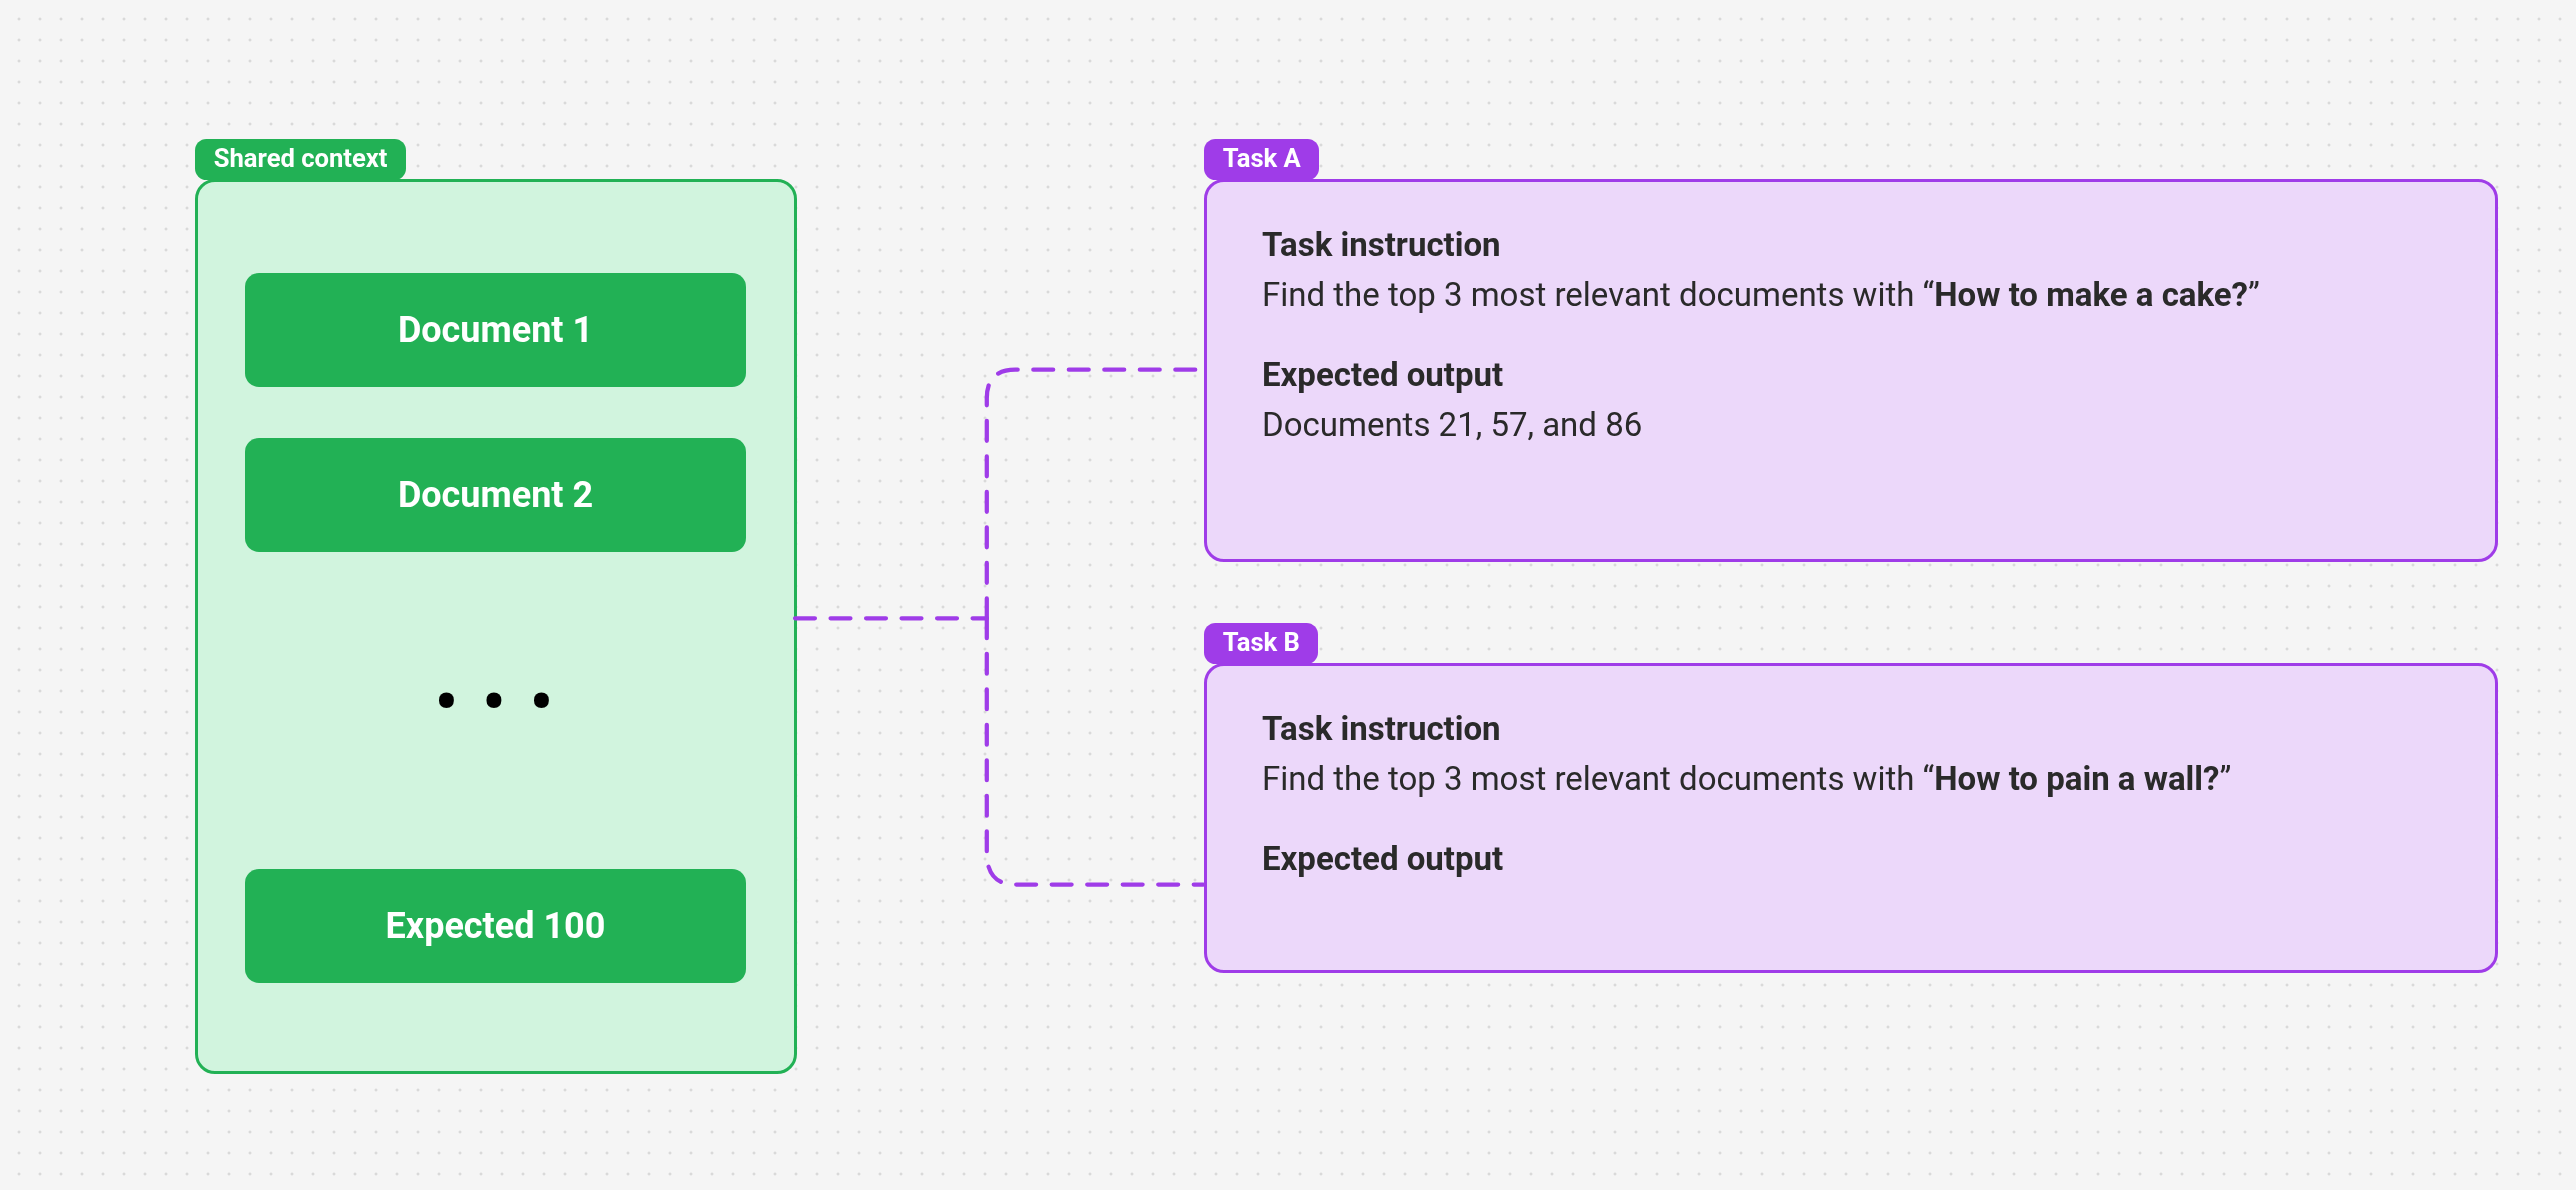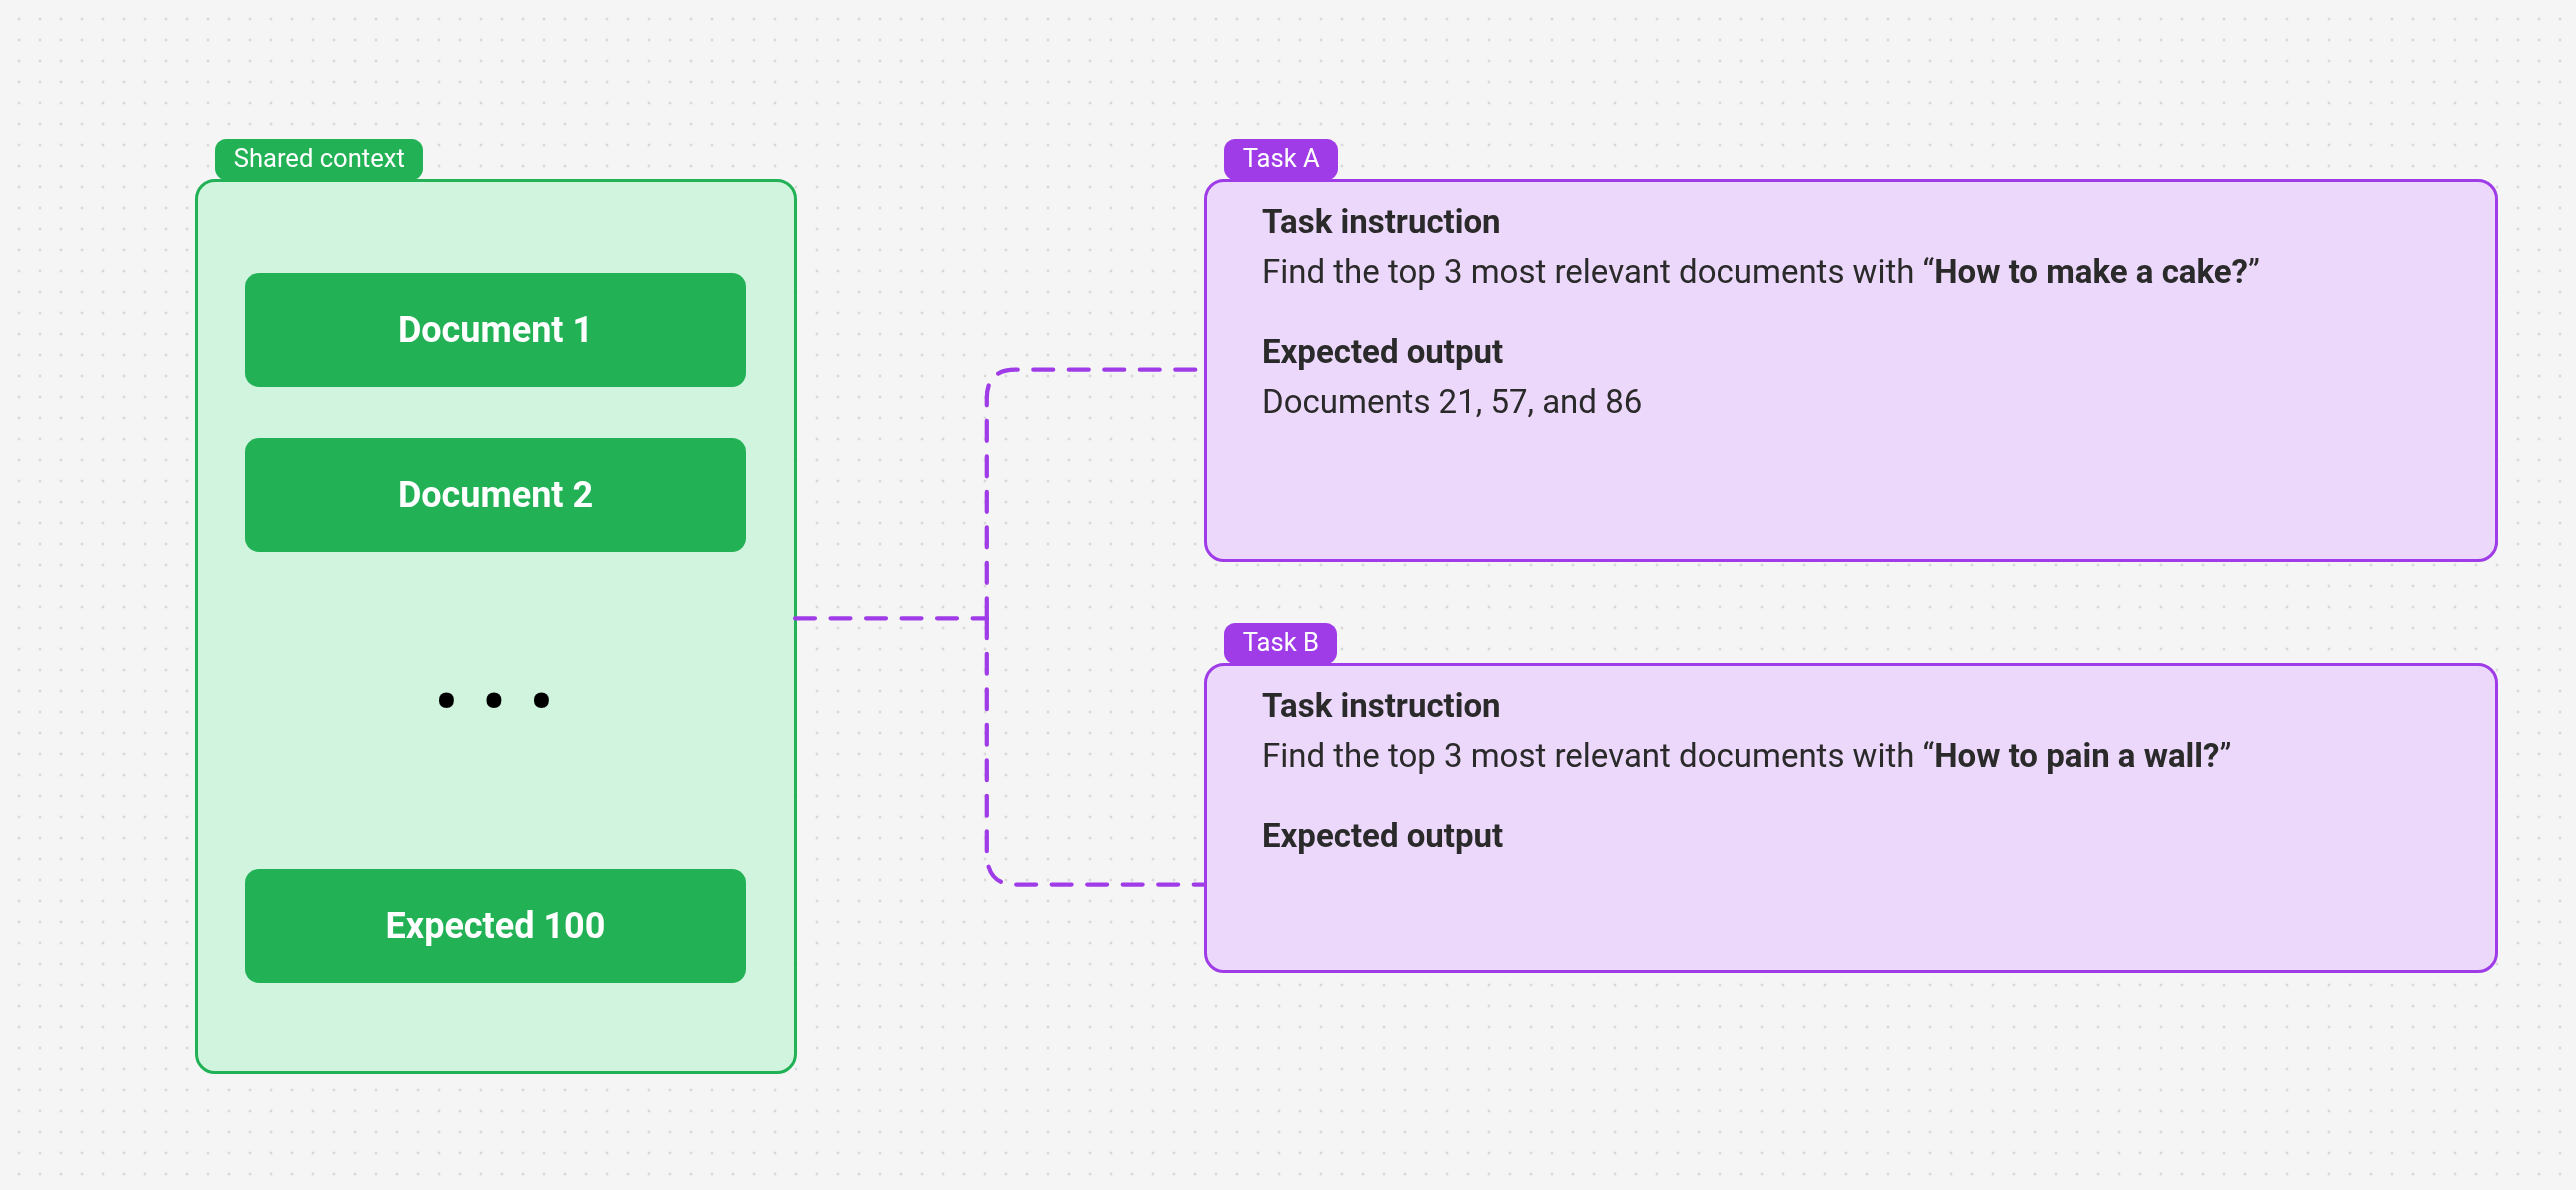--- a/index.html
+++ b/index.html
@@ -29,24 +29,23 @@
     border: 3.6px solid #22b155;
     border-radius: 20px;
   }
   .panel-tag {
     position: absolute;
     top: -43px;
     left: -2.8px;
     padding: 7px 18.5px 8.5px;
     border-radius: 11.4px;
     font-size: 25.6px;
-    font-weight: 400;
+    font-weight: 700;
     color: #fff;
     line-height: 1;
-    margin-left: 20px;
   }
   .tag-green { background: #22b155; }
   .doc-pill {
     position: absolute;
     left: 47px;
     width: 501px;
     height: 114px;
     background: #22b155;
     border-radius: 14px;
     display: flex;
@@ -71,21 +70,21 @@
   }
 
   
   .task-panel {
     position: absolute;
     left: 1204px;
     width: 1294px;
     background: #ecd8fa;
     border: 3.6px solid #9f3ce8;
     border-radius: 20px;
-    padding: 20px 55px 50px;
+    padding: 43px 55px 50px;
   }
   .taskA { top: 179px; height: 383px;}
   .taskB { top: 663px; height: 310px;}
   .tag-purple { background: #9f3ce8; }
   .task-label { font-size: 33px; font-weight: 700; margin-bottom: 8.5px; }
   .task-text  { font-size: 33px; font-weight: 400; line-height: 1.35; }
   .task-block { margin-bottom: 38px; }
   .task-block:last-child { margin-bottom: 0; margin-top: 20px; }
   .bold { font-weight: 700; }
 

